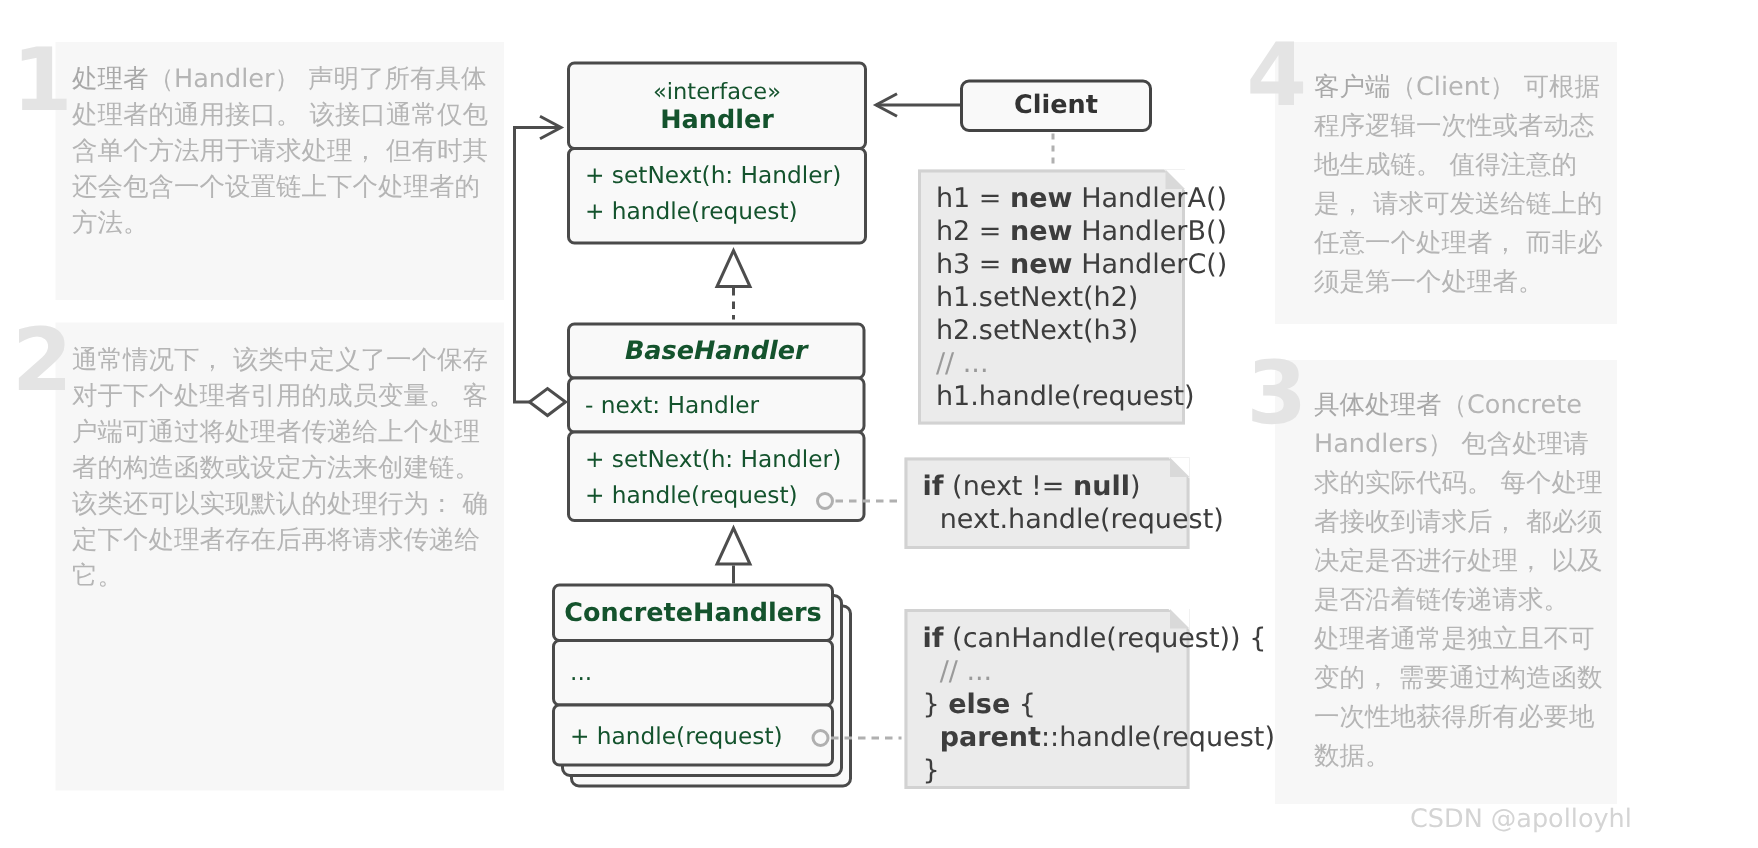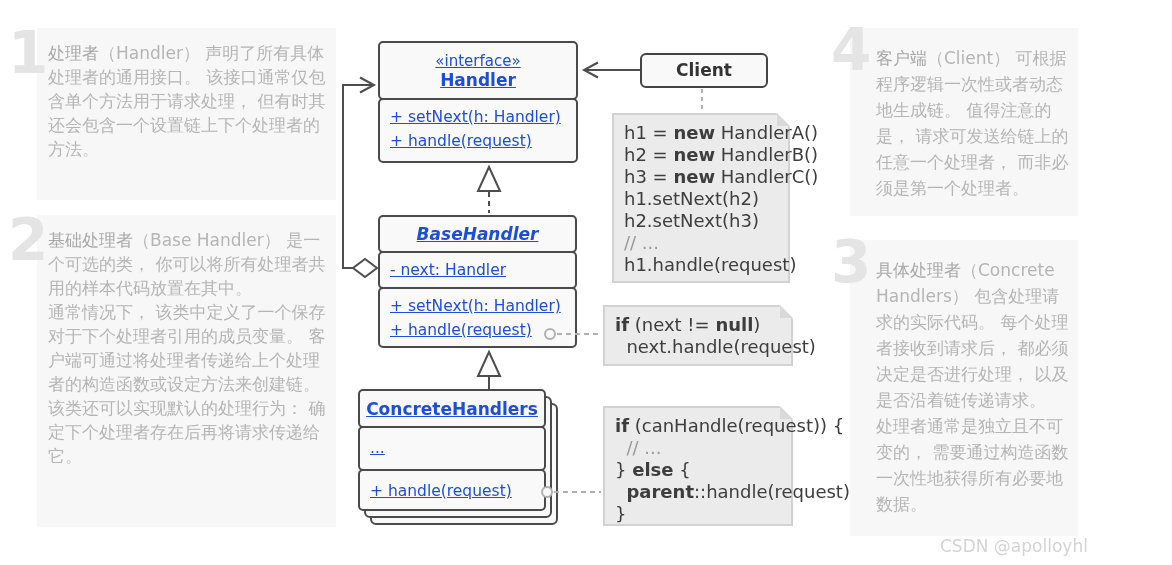--- a/index.html
+++ b/index.html
@@ -17,31 +17,31 @@
   .ann p + p { }
   .ann b { color:#a8a8a8; font-weight:normal; }
   #ann-1 { top:28px;  height:172px; }
   #ann-2 { top:215px; height:312px; }
   #ann-4 { top:28px;  height:188px; }
   #ann-3 { top:240px; height:296px; }
 
   
   .uml-box { position:absolute; z-index:2; }
   .cmp { border:2px solid #4a4a4a; border-radius:5px; background:#f9f9f9;
-         color:#1d4ed8; position:relative;text-decoration:underline; }
+         color:#14532d; position:relative; }
   .cmp + .cmp { margin-top:-2px; }
   .cmp-head { text-align:center; display:flex; flex-direction:column; justify-content:center; }
   .stereo { font-size:15px; }
   .cname  { font-size:17px; font-weight:bold; }
   .cname.italic { font-style:italic; }
   .cmp-body { font-size:15.5px; line-height:24px; padding:5px 8px 0 10px; }
 
   #handler-box  { left:378px; top:41px;  width:200px; }
   #base-box     { left:378px; top:215px; width:199px; }
-  #concrete-box { left:358px; top:389px; width:168px; }
+  #concrete-box { left:368px; top:389px; width:168px; }
   .stack-layer { position:absolute; width:188px; height:122px;
                  border:2px solid #4a4a4a; border-radius:6px; background:#f9f9f9; }
   #client-box { left:640px; top:53px; width:128px; height:35px; border:2px solid #444;
                 border-radius:6px; background:#f9f9f9; text-align:center; line-height:31px;
                 font-size:17px; font-weight:bold; color:#333; z-index:2; position:absolute; }
 
   
   .note { position:absolute; background:#ebebeb; border:2px solid #d2d2d2;
           color:#3d3d3d; font-size:18px; line-height:22px; padding:7px 6px 6px 10px;
           white-space:pre; z-index:2; }
@@ -66,21 +66,20 @@
 
 <div id="canvas">
 
   <div class="ann ann-left" id="ann-1">
     <div class="ann-num">1</div>
     <p><b>处理者</b><span>（Handler） 声明了所有具体处理者的通用接口。 该接口通常仅包含单个方法用于请求处理， 但有时其还会包含一个设置链上下个处理者的方法。</span></p>
   </div>
 
   <div class="ann ann-left" id="ann-2">
     <div class="ann-num">2</div>
-    <p><b>基础处理者</b><span>（Base Handler） 是一个可选的类， 你可以将所有处理者共用的样本代码放置在其中。</span></p>
     <p>通常情况下， 该类中定义了一个保存对于下个处理者引用的成员变量。 客户端可通过将处理者传递给上个处理者的构造函数或设定方法来创建链。 该类还可以实现默认的处理行为： 确定下个处理者存在后再将请求传递给它。</p>
   </div>
 
   <div class="ann ann-right" id="ann-4">
     <div class="ann-num">4</div>
     <p><b>客户端</b><span>（Client） 可根据程序逻辑一次性或者动态地生成链。 值得注意的是， 请求可发送给链上的任意一个处理者， 而非必须是第一个处理者。</span></p>
   </div>
 
   <div class="ann ann-right" id="ann-3">
     <div class="ann-num">3</div>

